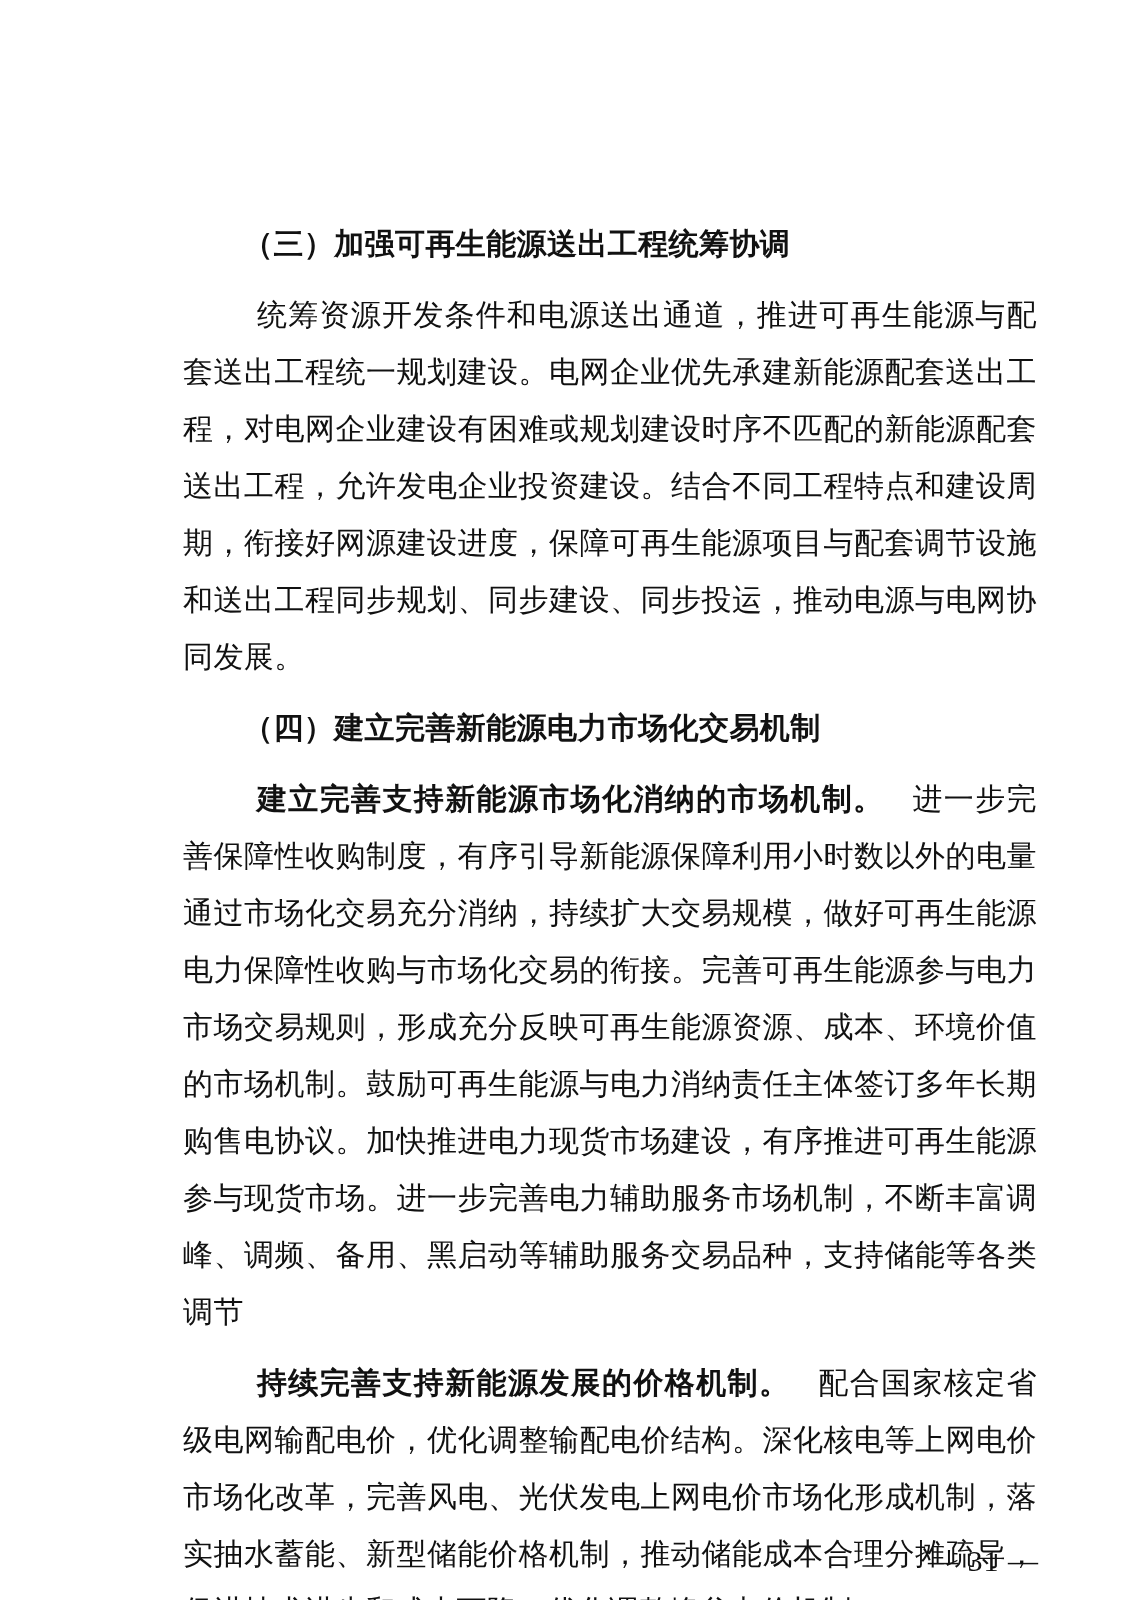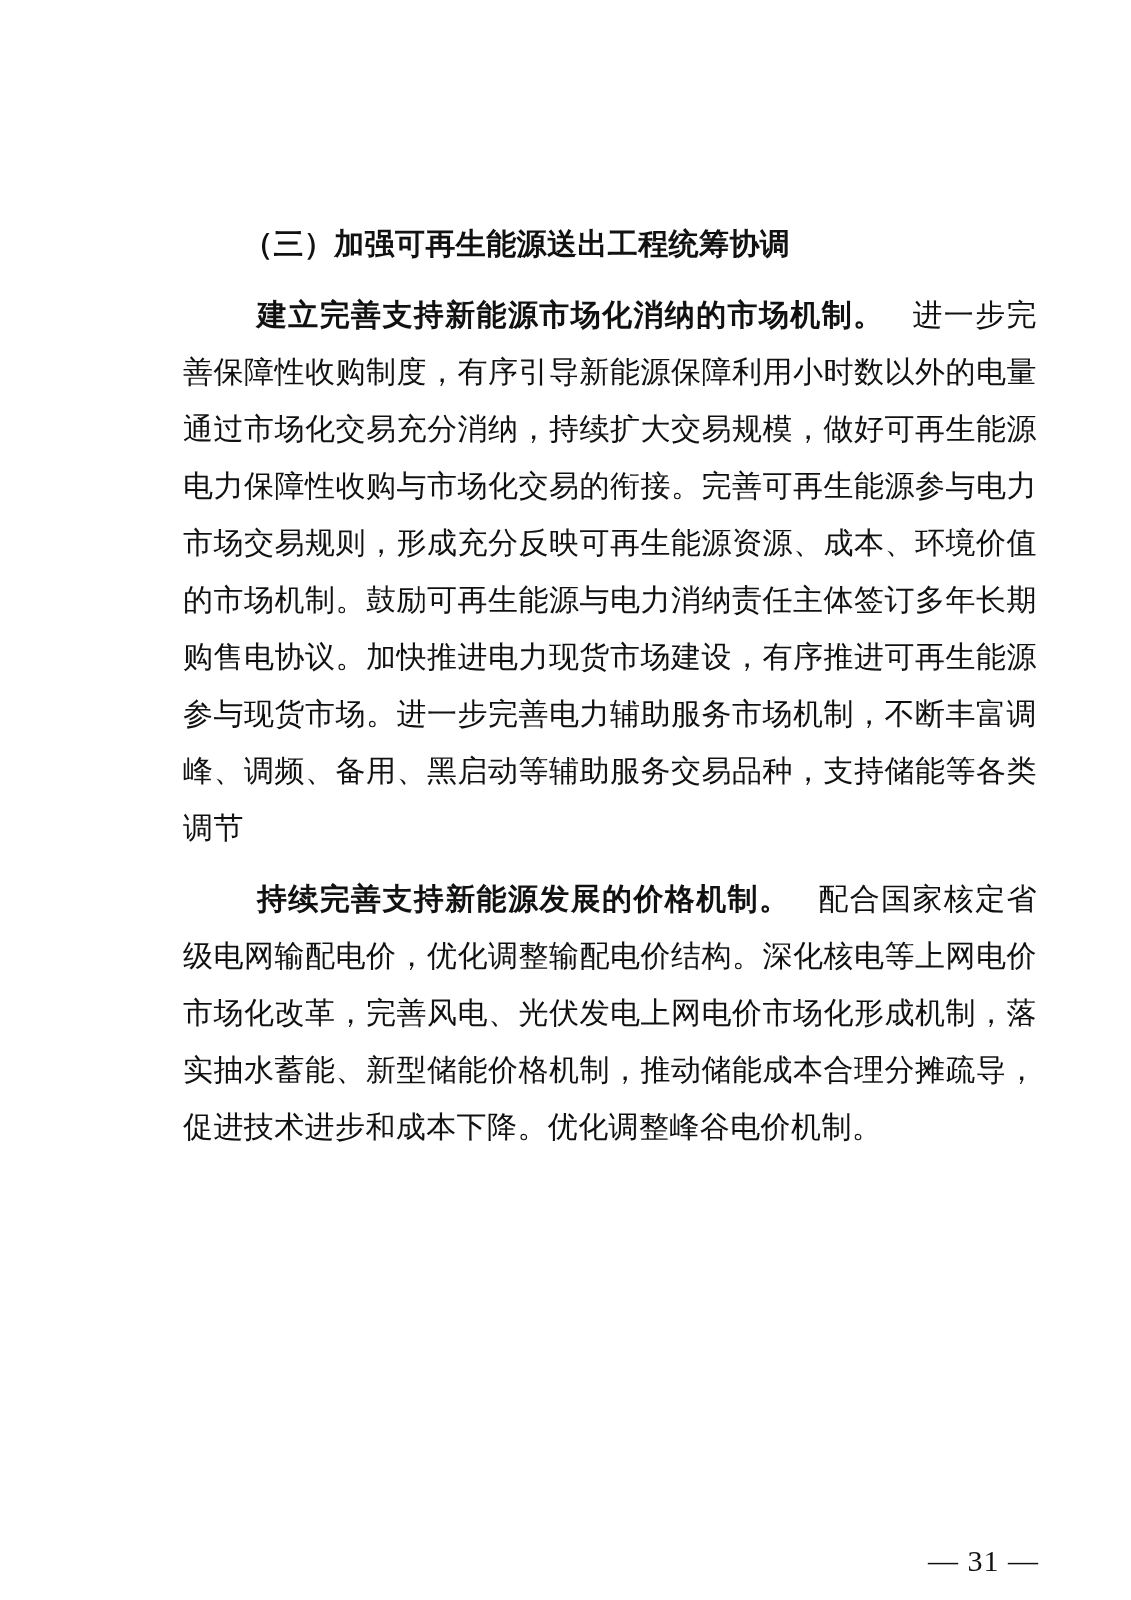--- a/index.html
+++ b/index.html
@@ -54,19 +54,21 @@
     letter-spacing: 1px;
     color: #111111;
   }
 </style>
 </head>
 <body>
 
 <div class="page">
   <main class="content" id="doc-content">
       <h3 class="heading">（三）加强可再生能源送出工程统筹协调</h3>
+      <p class="para"><span>统筹资源开发条件和电源送出通道，推进可再生能源与配套送出工程统一规划建设。电网企业优先承建新能源配套送出工程，对电网企业建设有困难或规划建设时序不匹配的新能源配套送出工程，允许发电企业投资建设。结合不同工程特点和建设周期，衔接好网源建设进度，保障可再生能源项目与配套调节设施和送出工程同步规划、同步建设、同步投运，推动电源与电网协同发展。</span></p>
+      <h3 class="heading">（四）建立完善新能源电力市场化交易机制</h3>
       <p class="para"><span class="lead">建立完善支持新能源市场化消纳的市场机制。</span><span>进一步完善保障性收购制度，有序引导新能源保障利用小时数以外的电量通过市场化交易充分消纳，持续扩大交易规模，做好可再生能源电力保障性收购与市场化交易的衔接。完善可再生能源参与电力市场交易规则，形成充分反映可再生能源资源、成本、环境价值的市场机制。鼓励可再生能源与电力消纳责任主体签订多年长期购售电协议。加快推进电力现货市场建设，有序推进可再生能源参与现货市场。进一步完善电力辅助服务市场机制，不断丰富调峰、调频、备用、黑启动等辅助服务交易品种，支持储能等各类调节</span></p>
       <p class="para"><span class="lead">持续完善支持新能源发展的价格机制。</span><span>配合国家核定省级电网输配电价，优化调整输配电价结构。深化核电等上网电价市场化改革，完善风电、光伏发电上网电价市场化形成机制，落实抽水蓄能、新型储能价格机制，推动储能成本合理分摊疏导，促进技术进步和成本下降。优化调整峰谷电价机制。</span></p>
     </main>
   <footer class="page-footer">
     <span>— 31 —</span>
   </footer>
 </div>
 
 </body></html>

